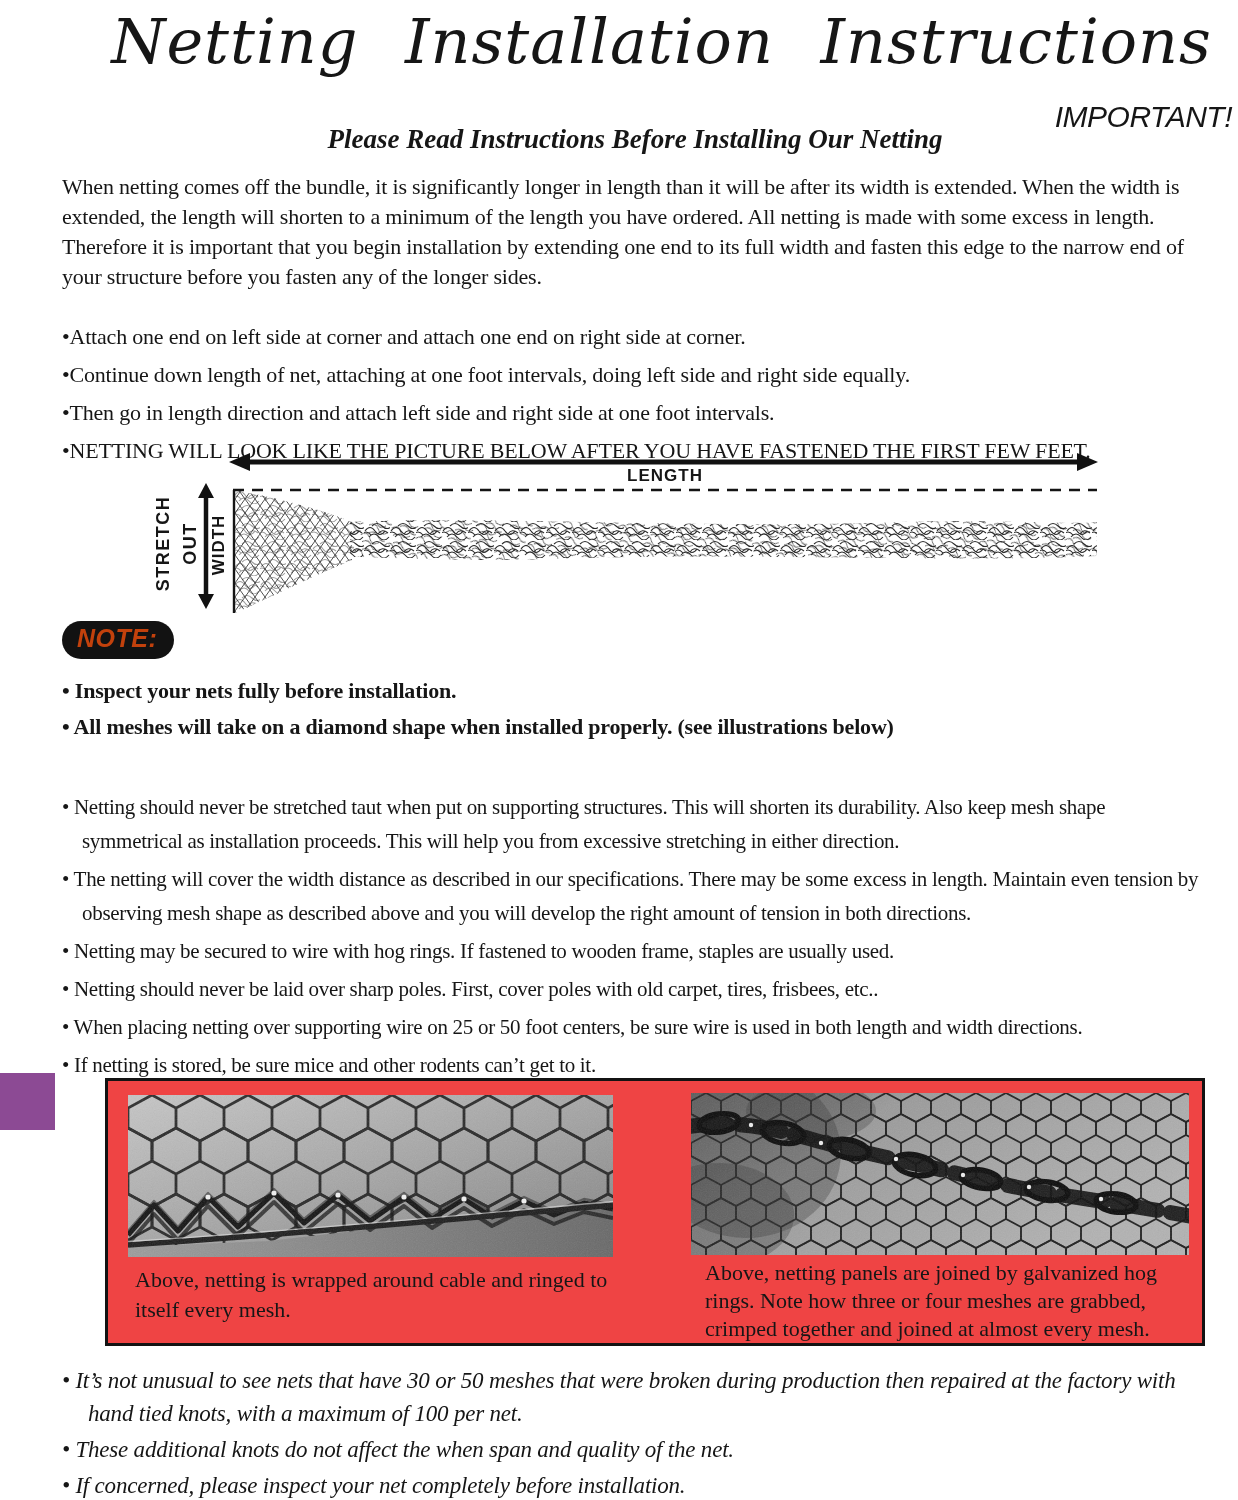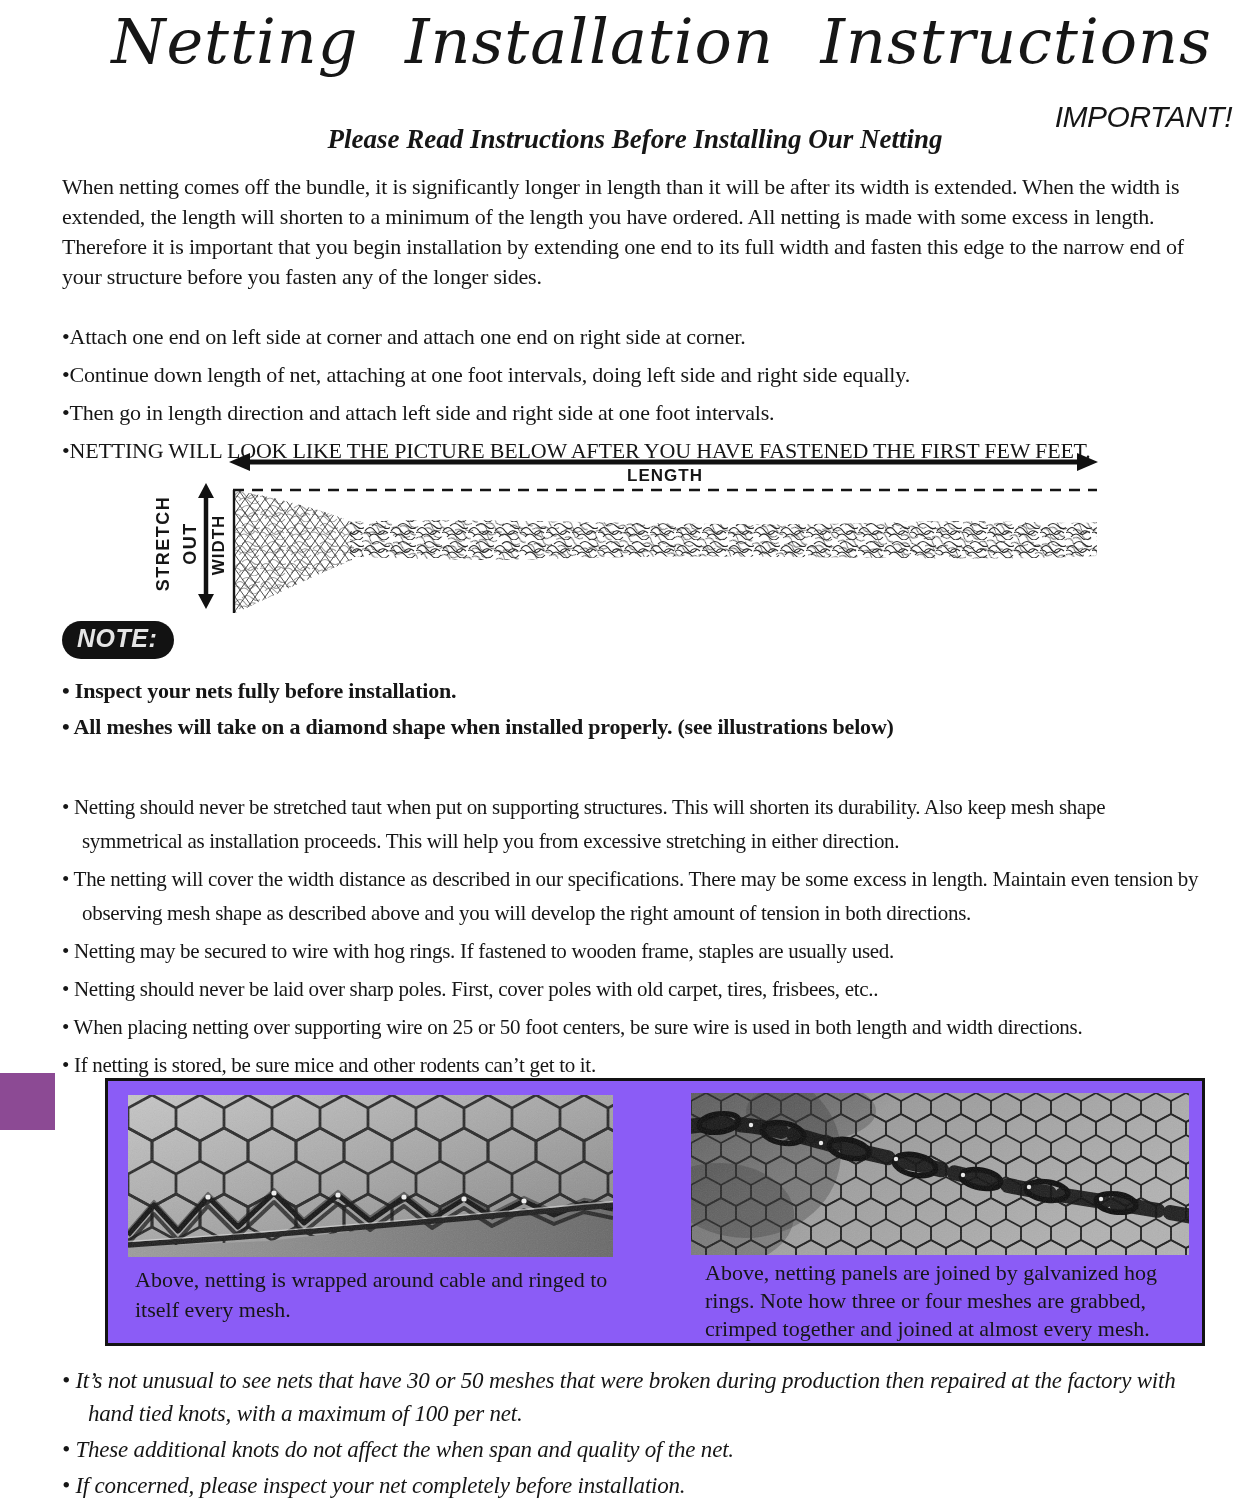--- a/index.html
+++ b/index.html
@@ -39,37 +39,37 @@
   }
   .rot {
     position:absolute; white-space:nowrap; transform:rotate(-90deg);
     font-family:"Liberation Sans", sans-serif; font-weight:bold;
   }
   .rot-stretch { left:116px; top:83px; font-size:18px; letter-spacing:1.5px; }
   .rot-out     { left:169px; top:83px; font-size:18px; letter-spacing:1.5px; }
   .rot-width   { left:189px; top:85px; font-size:17px; letter-spacing:1px; }
 
   .note-badge {
-    position:absolute; top:621px; left:62px; background:#121212; color:#e5e5e5;
+    position:absolute; top:621px; left:62px; background:#121212; color:#c2410c;
     font-family:"Liberation Sans", sans-serif; font-weight:bold; font-style:italic;
     font-size:25px; padding:3px 17px 6px 15px; border-radius:19px; letter-spacing:0.5px;
   }
   .note-bold { position:absolute; top:676px; left:62px; width:1160px; }
   .note-bold li { font-weight:bold; font-size:22px; line-height:30px; margin-bottom:6px; white-space:nowrap; letter-spacing:-0.2px; }
   .note-points { position:absolute; top:790px; left:62px; width:1146px; }
   .note-points li {
     font-size:21px; line-height:34px; margin-bottom:4px;
     padding-left:20px; text-indent:-20px; letter-spacing:-0.3px;
   }
 
   .purple-accent { position:absolute; left:0; top:1073px; width:55px; height:57px; background:#8c4a94; }
 
   .photo-panel {
     position:absolute; left:105px; top:1078px; width:1100px; height:268px;
-    background:#8b5cf6; border:3px solid #131313; box-sizing:border-box;
+    background:#ef4444; border:3px solid #131313; box-sizing:border-box;
   }
   .photo { position:absolute; }
   .photo svg { display:block; width:100%; height:100%; }
   .photo-left  { left:20px;  top:14px; width:485px; height:162px; }
   .photo-right { left:583px; top:12px; width:498px; height:162px; }
   .cap { position:absolute; font-size:22px; }
   .cap-left  { left:27px;  top:184px; width:480px; line-height:30px; }
   .cap-right { left:597px; top:178px; width:492px; line-height:28px; }
 
   .footer-points { position:absolute; top:1364px; left:62px; width:1150px; }

